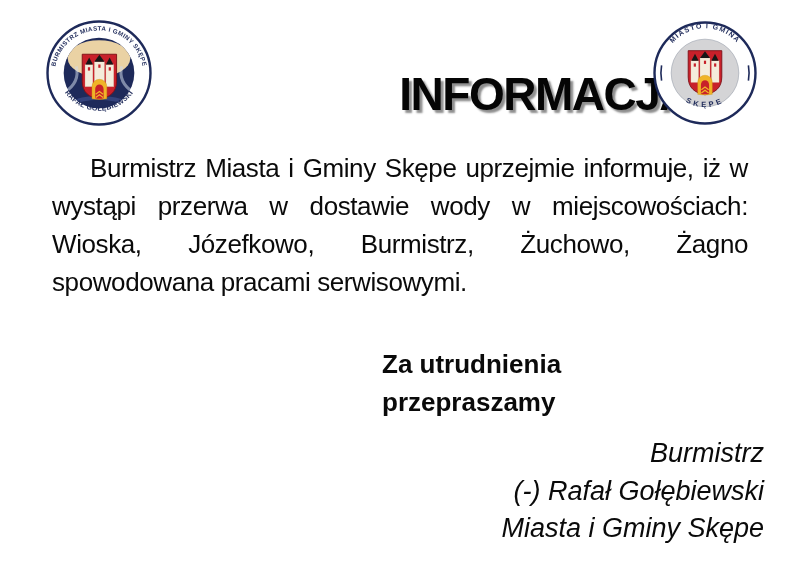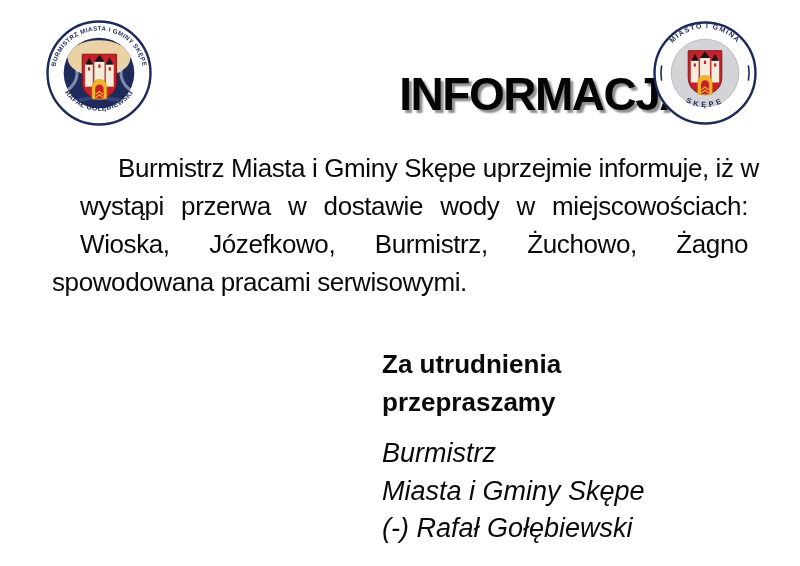--- a/index.html
+++ b/index.html
@@ -20,33 +20,33 @@
   
   #logo-left{left:46px;top:20px;width:106px;height:106px;}
   #logo-right{left:653px;top:21px;width:104px;height:104px;}
   .arc-text{fill:#1e2a5a;font-family:"Liberation Sans",sans-serif;font-weight:bold;}
 
   
   #body-par{
     left:52px;top:149px;width:696px;
     font-size:26px;line-height:38px;letter-spacing:-0.4px;color:#0a0a0a;
   }
-  .pline{text-align:justify;text-align-last:justify;white-space:nowrap;margin-left:28px;}
+  .pline{text-align:justify;text-align-last:justify;white-space:nowrap;}
   .pline-first{text-indent:38px;}
   .pline-last{text-align:center;text-align-last:left;white-space:nowrap;}
 
   
   #apology{
     left:382px;top:345px;width:366px;
     font-size:26px;font-weight:bold;line-height:38px;color:#0a0a0a;
   }
 
   
   #signature{
-    left:382px;top:435px;width:366px;text-align:left;
+    left:398px;top:435px;width:366px;text-align:right;
     font-size:27px;font-style:italic;line-height:37.5px;color:#0a0a0a;
   }
 </style>
 </head>
 <body>
 
 <div class="abs" id="logo-left">
   <svg width="106" height="106" viewBox="0 0 105 105">
     <defs>
       <clipPath id="clipL">
@@ -132,15 +132,15 @@
   <div class="pline-last">spowodowana pracami serwisowymi.</div>
 </div>
 
 <div class="abs" id="apology">
   <div>Za utrudnienia</div>
   <div>przepraszamy</div>
 </div>
 
 <div class="abs" id="signature">
   <div>Burmistrz</div>
+  <div>(-) Rafał Gołębiewski</div>
   <div>Miasta i Gminy Skępe</div>
-  <div>(-) Rafał Gołębiewski</div>
 </div>
 
 </body></html>

